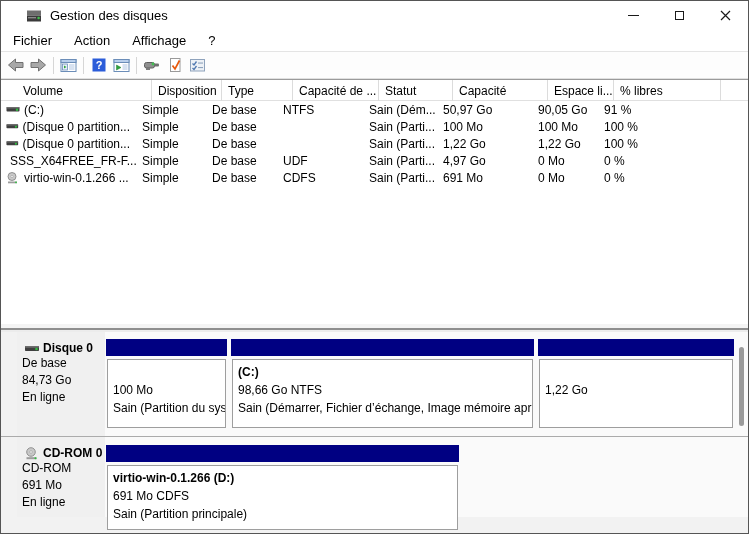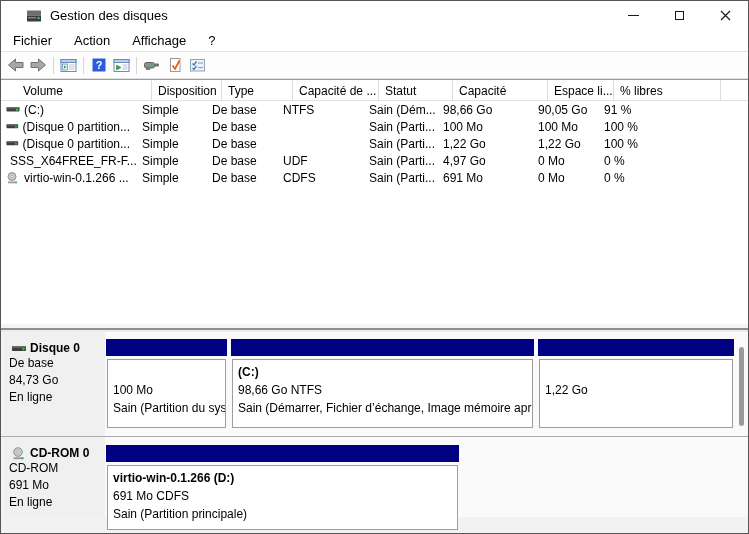--- a/index.html
+++ b/index.html
@@ -40,21 +40,21 @@
 
   
   .splitter { height:8px;
               background:linear-gradient(#f4f4f4 0 4px, #8f8f8f 4px 6px, #ececec 6px 8px); }
 
   
   .graphview { position:relative; height:201px; background:#f2f2f2; }
   .diskrow { position:absolute; left:0; width:747px; }
   .diskrow-0 { top:0; height:104px; }
   .diskrow-1 { top:104px; height:81px; border-top:1px solid #ababab; }
-  .diskpanel { position:absolute; left:3px; top:0; bottom:0; width:103px; background:#f0f0f0;
+  .diskpanel { position:absolute; left:16px; top:0; bottom:0; width:103px; background:#f0f0f0;
                border-right:1px solid #ababab; padding-top:9px; }
   .dp-title { display:flex; align-items:center; gap:3px; font-weight:bold; font-size:12px; padding-left:7px; }
   .dp-line { font-size:12px; line-height:17px; padding-left:5px; }
   .partarea { position:absolute; left:104px; right:0; top:0; bottom:0; background:#fafafa; }
   .partition { position:absolute; }
   .pbar { height:17px; background:#000082; }
   .pbox { position:absolute; top:20px; left:1px; right:1px; bottom:1px; background:#fff;
           border:1px solid #9e9e9e; padding:3px 5px; font-size:12px; line-height:18px;
           overflow:hidden; white-space:nowrap; }
   .pname { font-weight:bold; height:18px; }
@@ -182,21 +182,21 @@
           <rect x="0.5" y="2" width="13" height="4.5" rx="0.8" fill="#3f3f3f"></rect>
           <rect x="0.5" y="2" width="13" height="1.5" rx="0.8" fill="#6e6e6e"></rect>
           <circle cx="11" cy="4.8" r="1.2" fill="#2fbf3f"></circle>
         </svg>
         <span>(C:)</span>
       </div>
       <div>Simple</div>
       <div>De base</div>
       <div>NTFS</div>
       <div>Sain (Dém...</div>
-      <div>98,66 Go</div>
+      <div>50,97 Go</div>
       <div>90,05 Go</div>
       <div>91 %</div>
       <div></div>
     </div>
 
     <div class="lgrid lrow">
       <div class="volcell">
         <svg width="14" height="9" viewBox="0 0 14 9">
           <rect x="0.5" y="2" width="13" height="4.5" rx="0.8" fill="#3f3f3f"></rect>
           <rect x="0.5" y="2" width="13" height="1.5" rx="0.8" fill="#6e6e6e"></rect>

